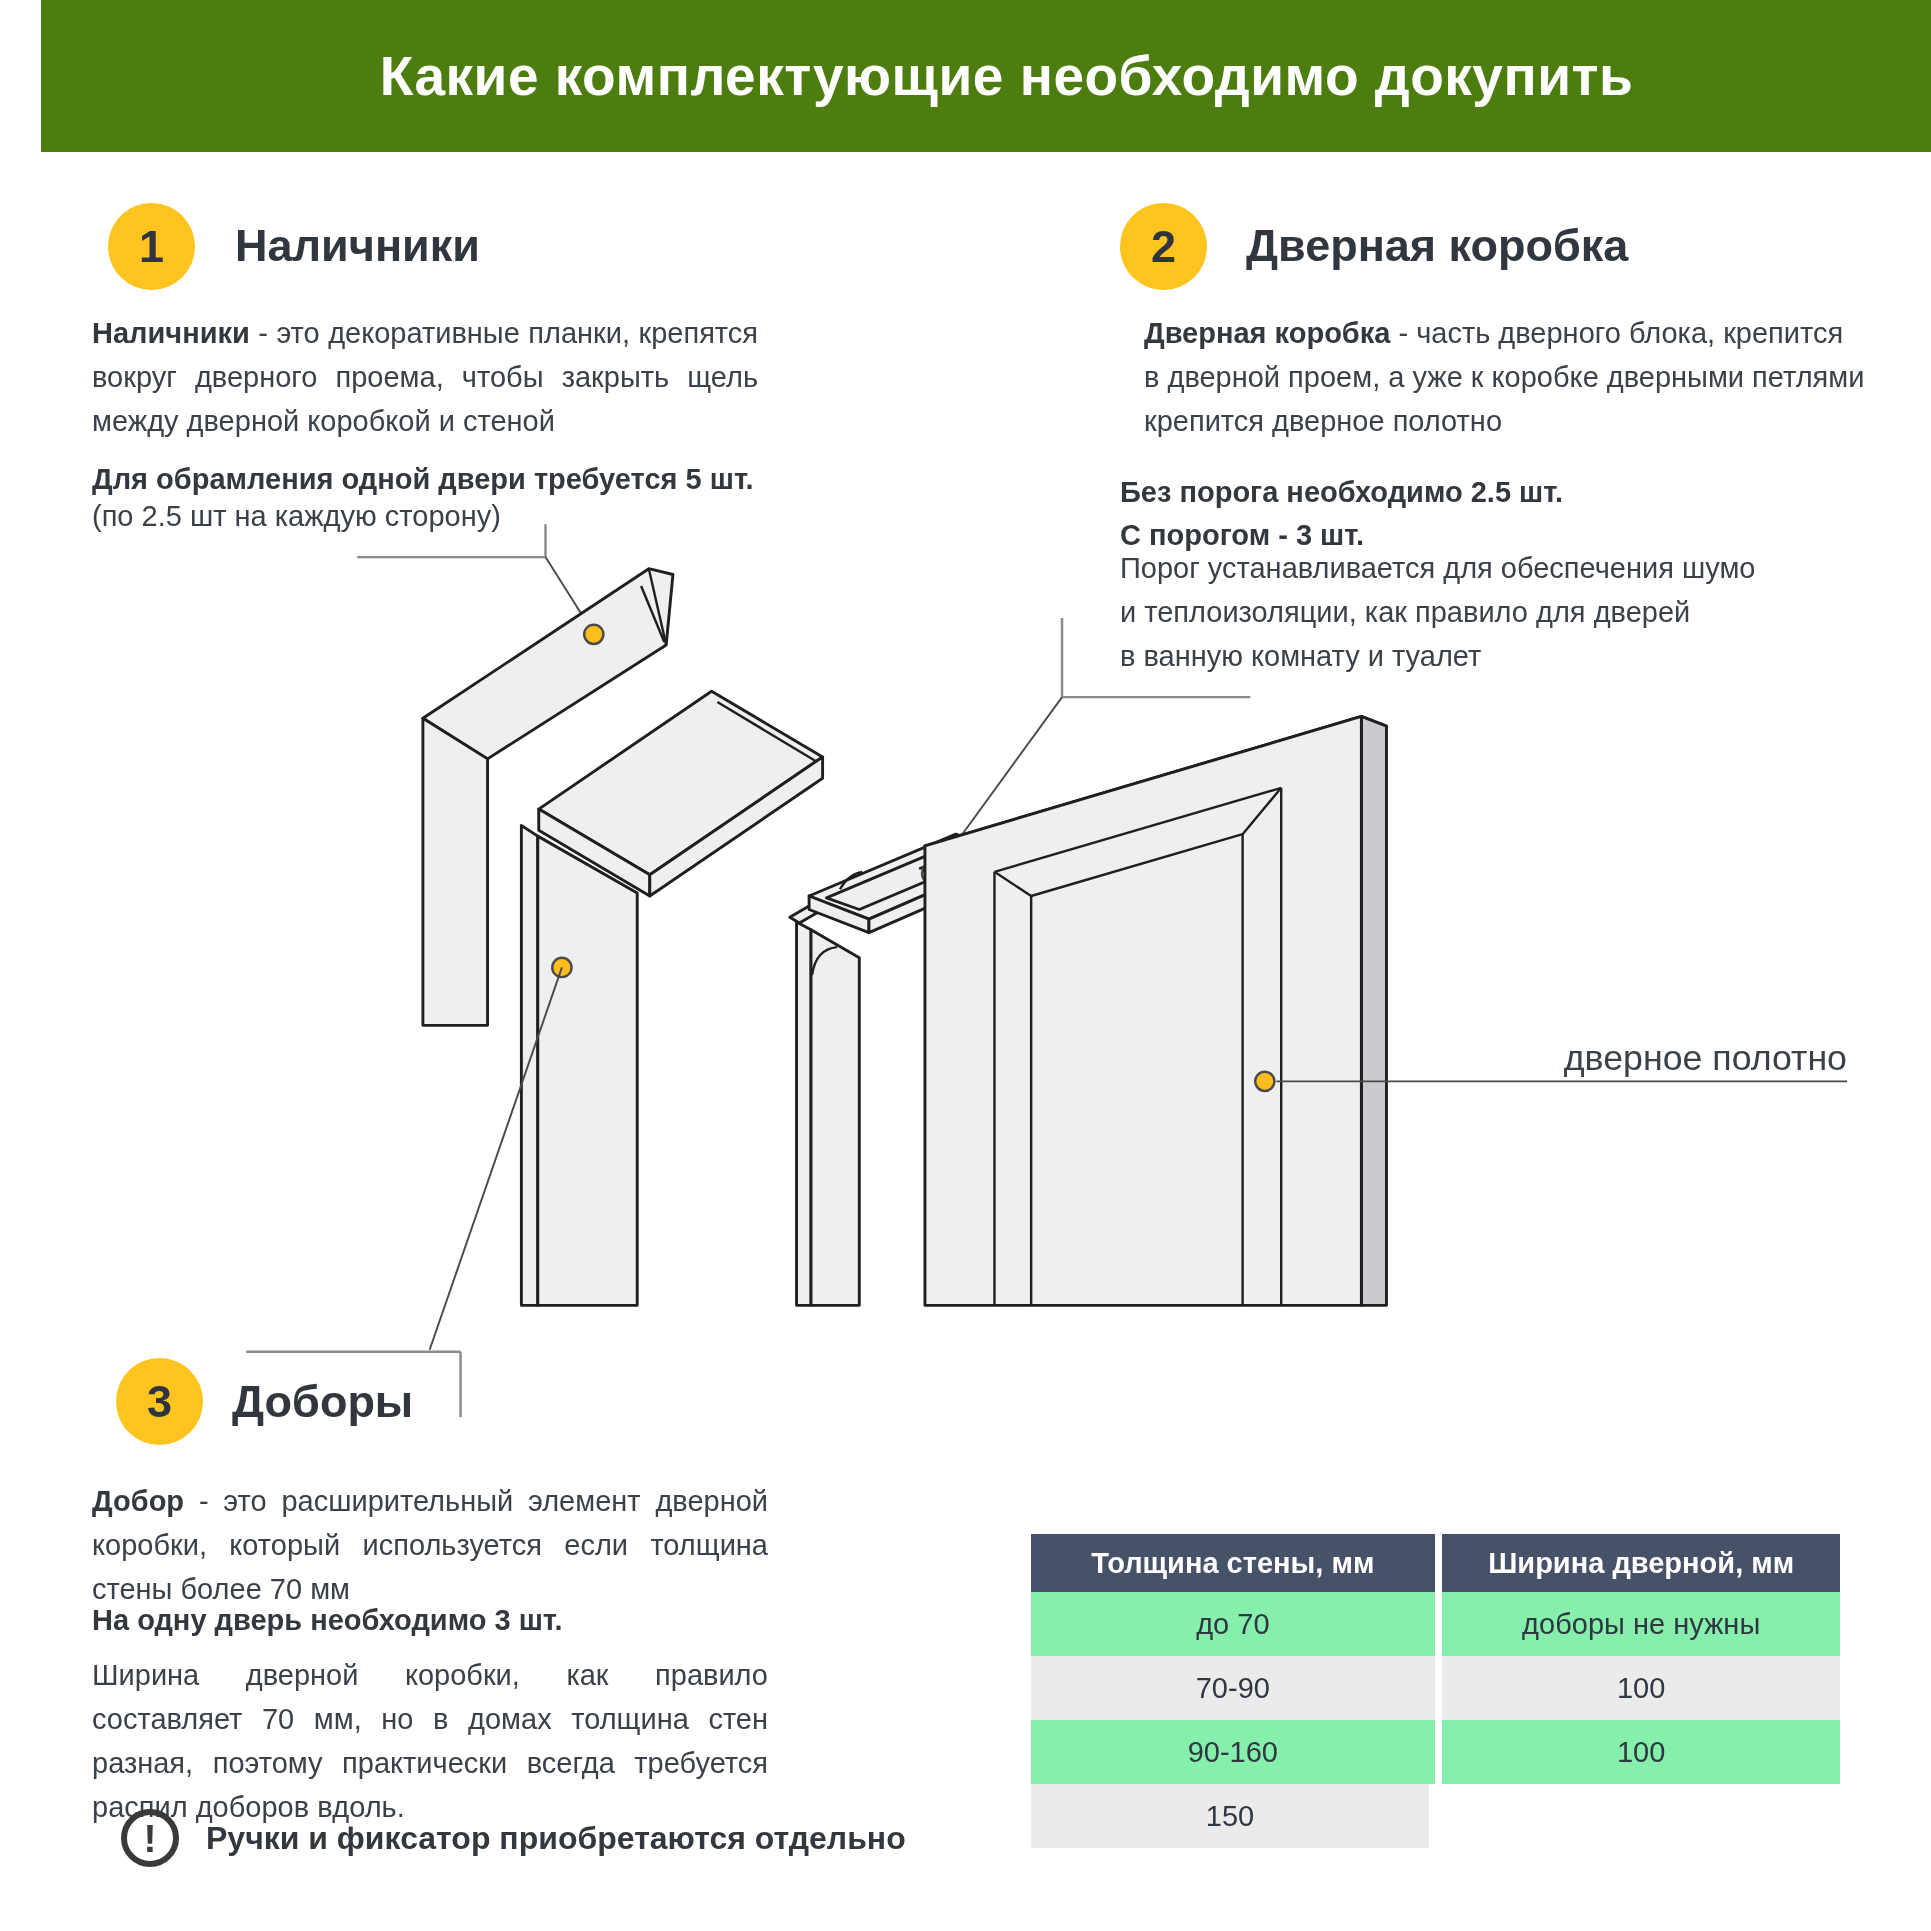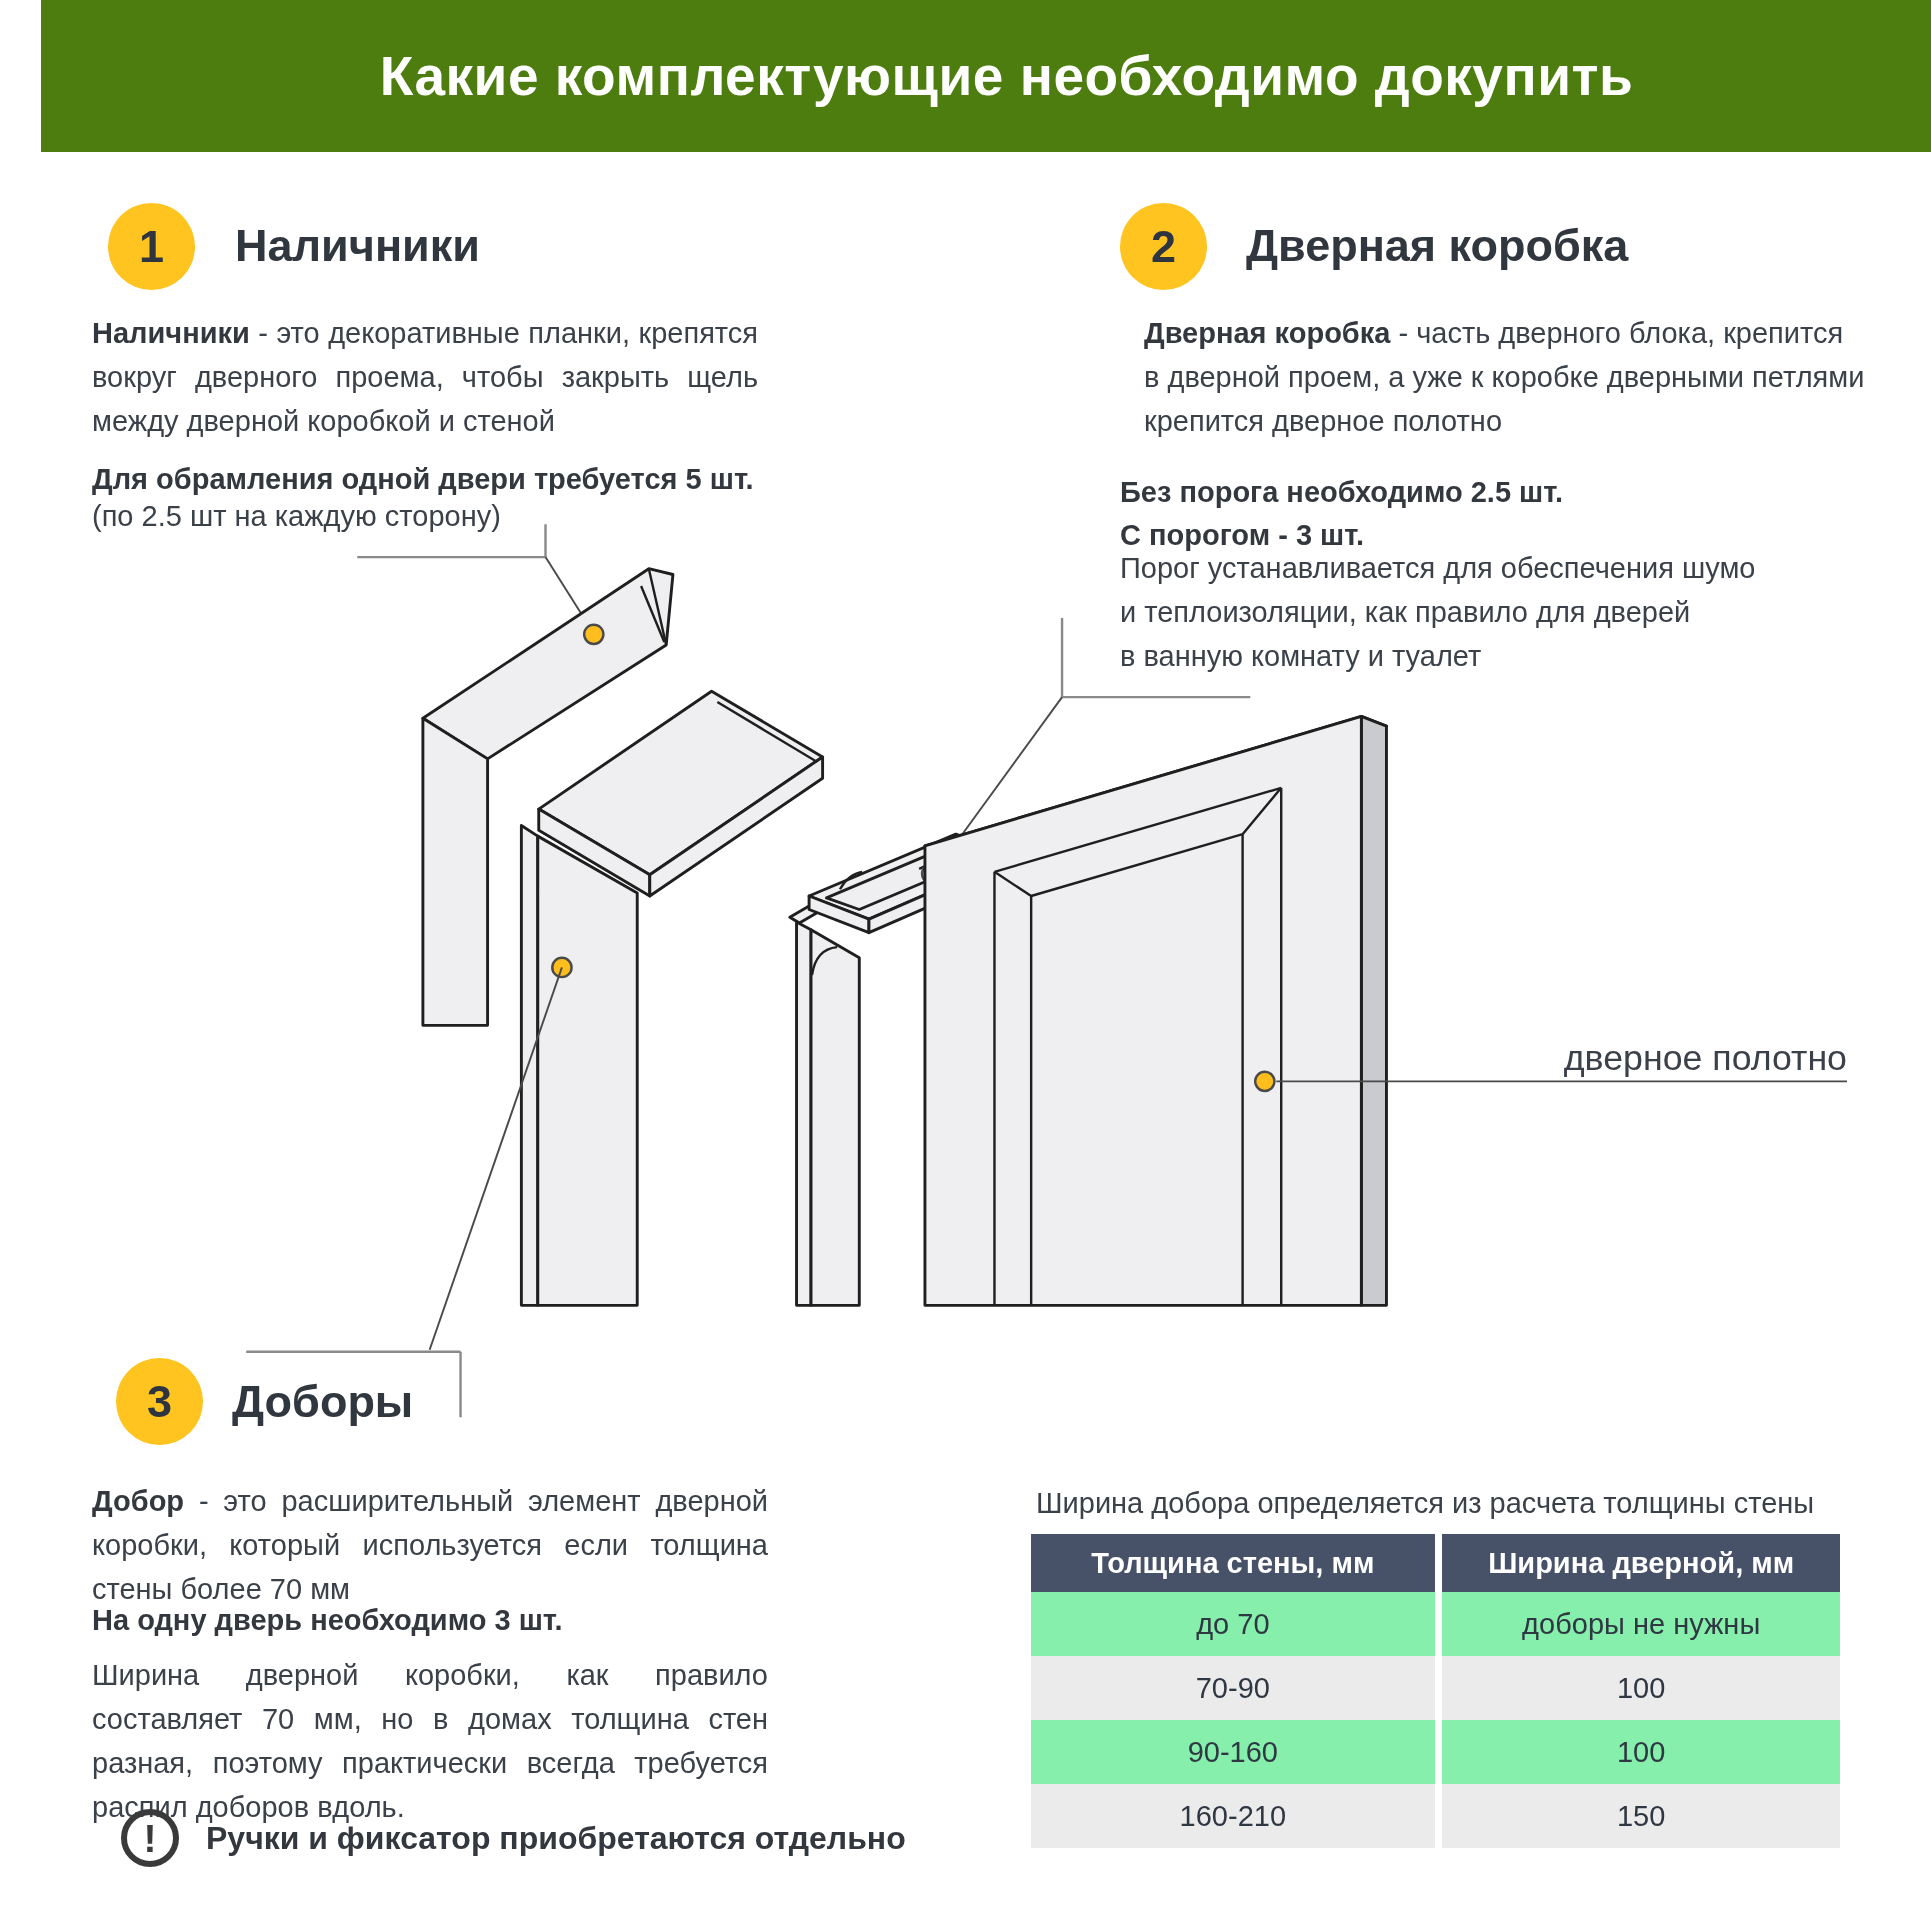--- a/index.html
+++ b/index.html
@@ -165,41 +165,39 @@
   <div class="abs bold-t" style="left:92px;top:1599px;">На одну дверь необходимо 3 шт.</div>
   <div class="abs body-t just" style="left:92px;top:1653px;width:676px;">Ширина дверной коробки, как правило составляет 70 мм, но в домах толщина стен разная, поэтому практически всегда требуется распил доборов вдоль.</div>
 
   <div class="abs" style="left:121px;top:1809px;display:flex;align-items:center;">
     <div class="warn-icon">
       <div class="warn-bang">!</div>
     </div>
     <div class="warn-text" style="margin-left:27px;">Ручки и фиксатор приобретаются отдельно</div>
   </div>
 
-  <div class="abs tbl-caption" style="left:1036px;top:1487px;">Ширина добора определяется из расчета толщины стены</div>
 
   <div class="abs tbl">
     <div class="tbl-row tbl-head">
       <div class="cell c1">Толщина стены, мм</div>
       <div class="cell c2">Ширина дверной, мм</div>
     </div>
     <div class="tbl-body">
       <div class="tbl-row row-a">
         <div class="cell c1">до 70</div>
         <div class="cell c2">доборы не нужны</div>
       </div>
       <div class="tbl-row row-b">
         <div class="cell c1">70-90</div>
         <div class="cell c2">100</div>
       </div>
       <div class="tbl-row row-a">
         <div class="cell c1">90-160</div>
         <div class="cell c2">100</div>
       </div>
       <div class="tbl-row row-b">
-        <div class="cell c1">160-210</div>
         <div class="cell c2">150</div>
       </div>
     </div>
   </div>
 
 </div>
 
 
 </body></html>

